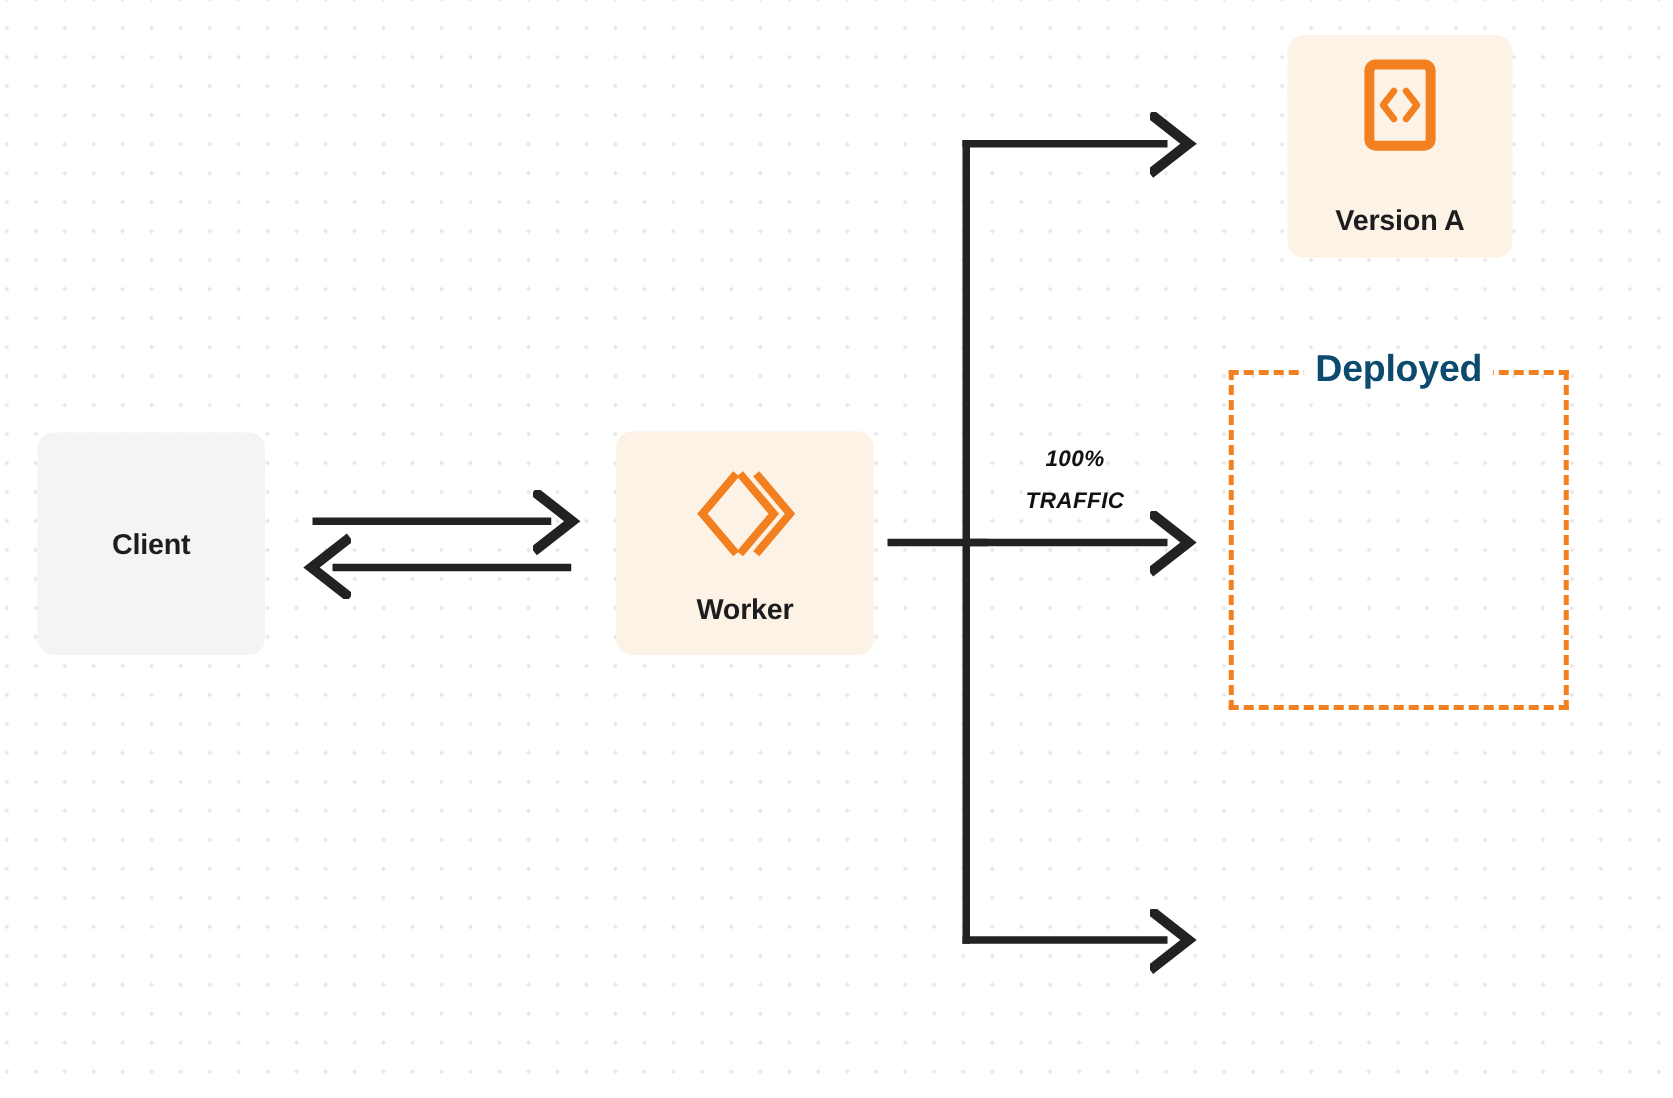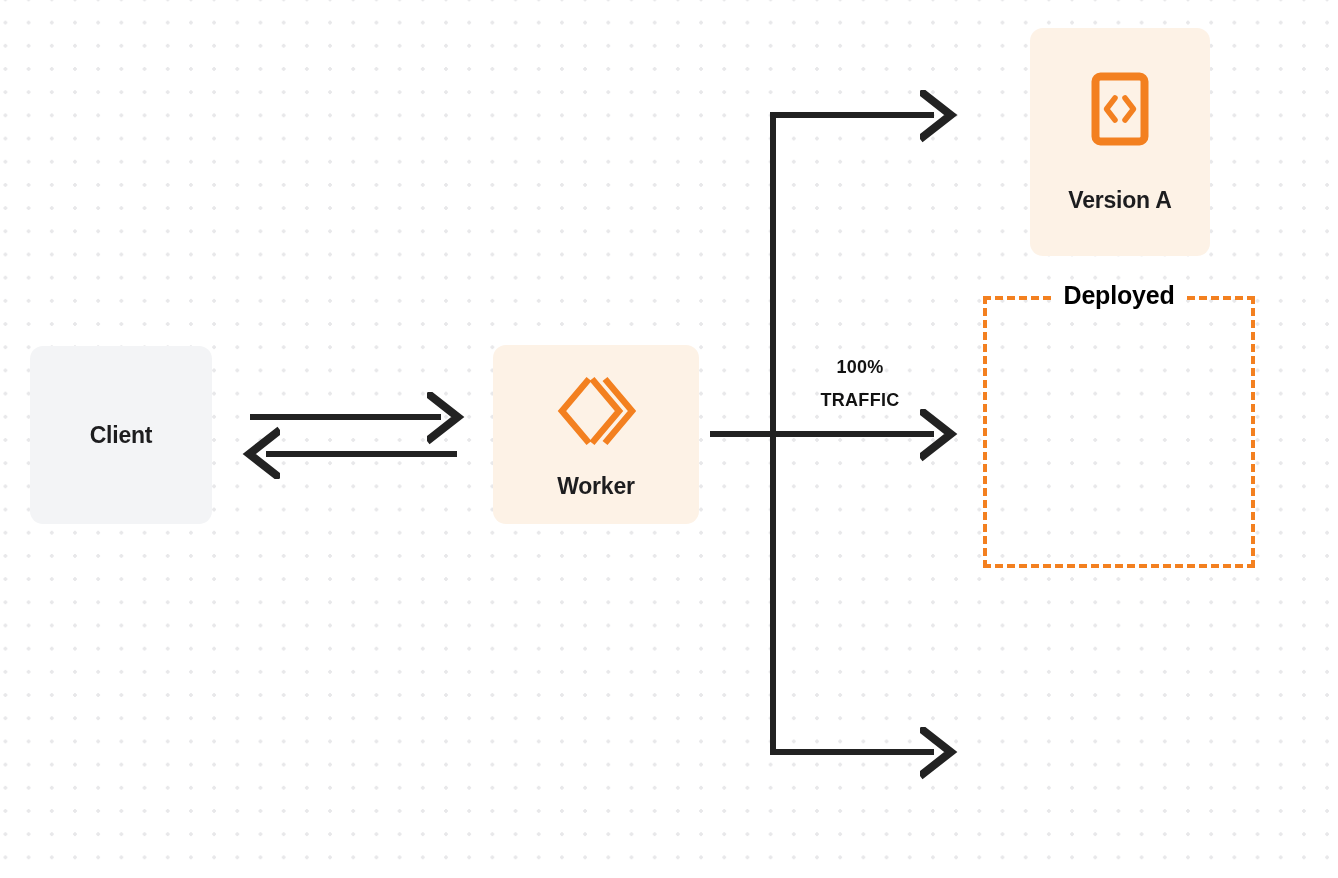--- a/index.html
+++ b/index.html
@@ -57,21 +57,21 @@
     top: 345px;
     width: 206px;
     height: 179px;
     background-color: #fdf2e6;
   }
   #worker-node .node-label { margin-top: 20px; }
 
   
   .version-node {
     width: 180px;
-    height: 228px;
+    height: 178px;
     background-color: #fdf2e6;
     gap: 18px;
   }
   .version-node .node-label { margin-top: 21px; }
 
   #version-a-node { left: 1030px; top: 28px; }
   #version-b-node { left: 1030px; top: 345px; }
   #version-c-node { left: 1030px; top: 662px; }
 
   
@@ -84,43 +84,43 @@
     box-sizing: border-box;
     border: 4px dashed #f38020;
   }
   #deployed-label {
     position: absolute;
     left: 50%;
     top: -4px;
     transform: translate(-50%, -52%);
     background-color: #ffffff;
     padding: 0 9px;
-    font-size: 25px;
+    font-size: 30px;
     font-weight: bold;
-    color: #000000;
+    color: #0c4a6e;
     letter-spacing: -0.2px;
     white-space: nowrap;
     line-height: 1;
   }
 
   
   #traffic-label {
     position: absolute;
     left: 790px;
     top: 351px;
     width: 140px;
     text-align: center;
     font-size: 18px;
     font-weight: bold;
     color: #121212;
     line-height: 33px;
     letter-spacing: 0.3px;
     z-index: 5;
   }
-  #traffic-label span { display: block; }
+  #traffic-label span { display: block; font-style: italic; }
 
   
   .layer {
     position: absolute;
     left: 0;
     top: 0;
     width: 1338px;
     height: 878px;
     pointer-events: none;
   }

